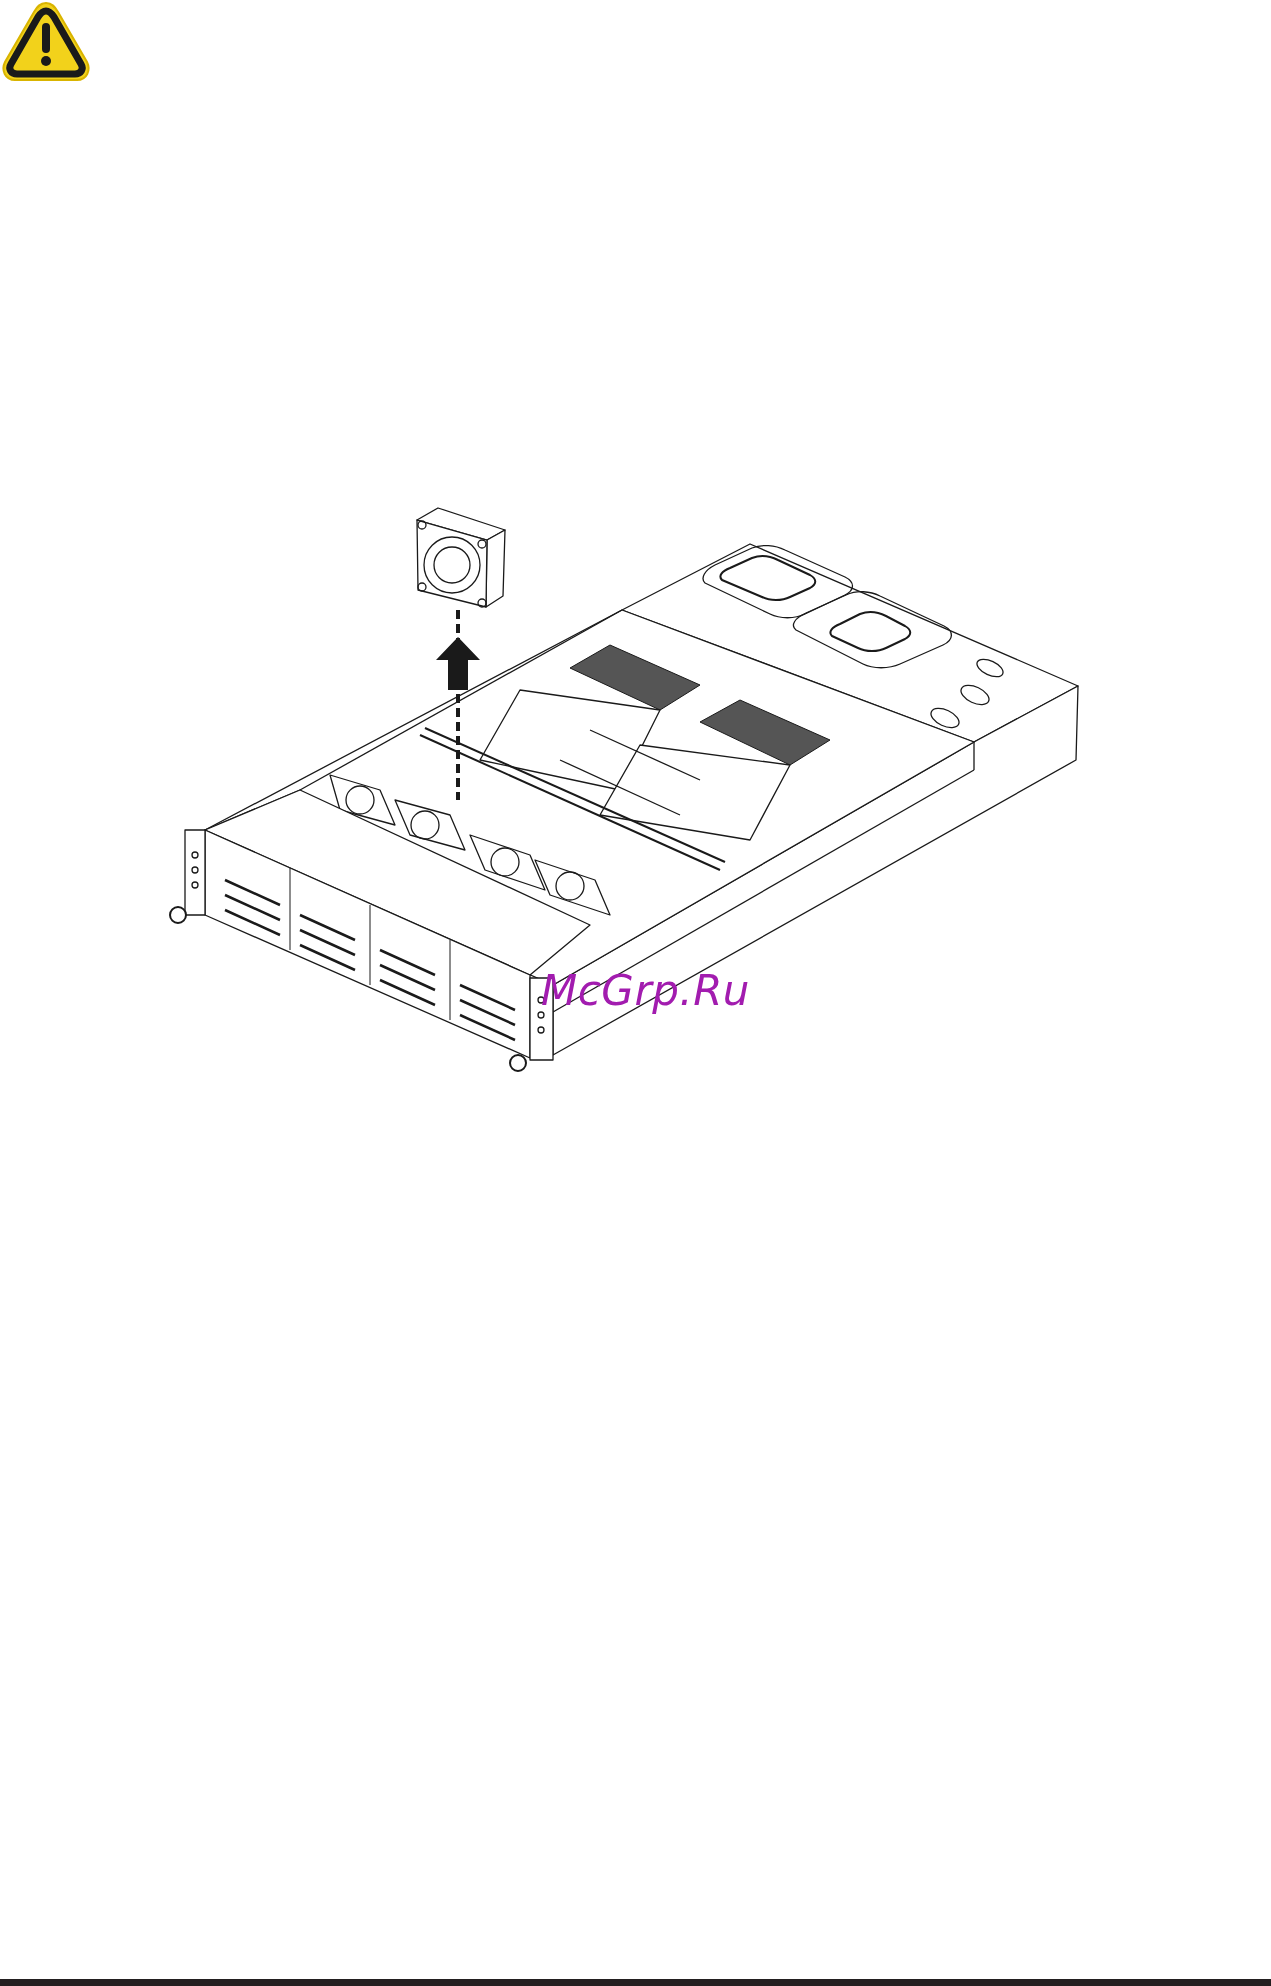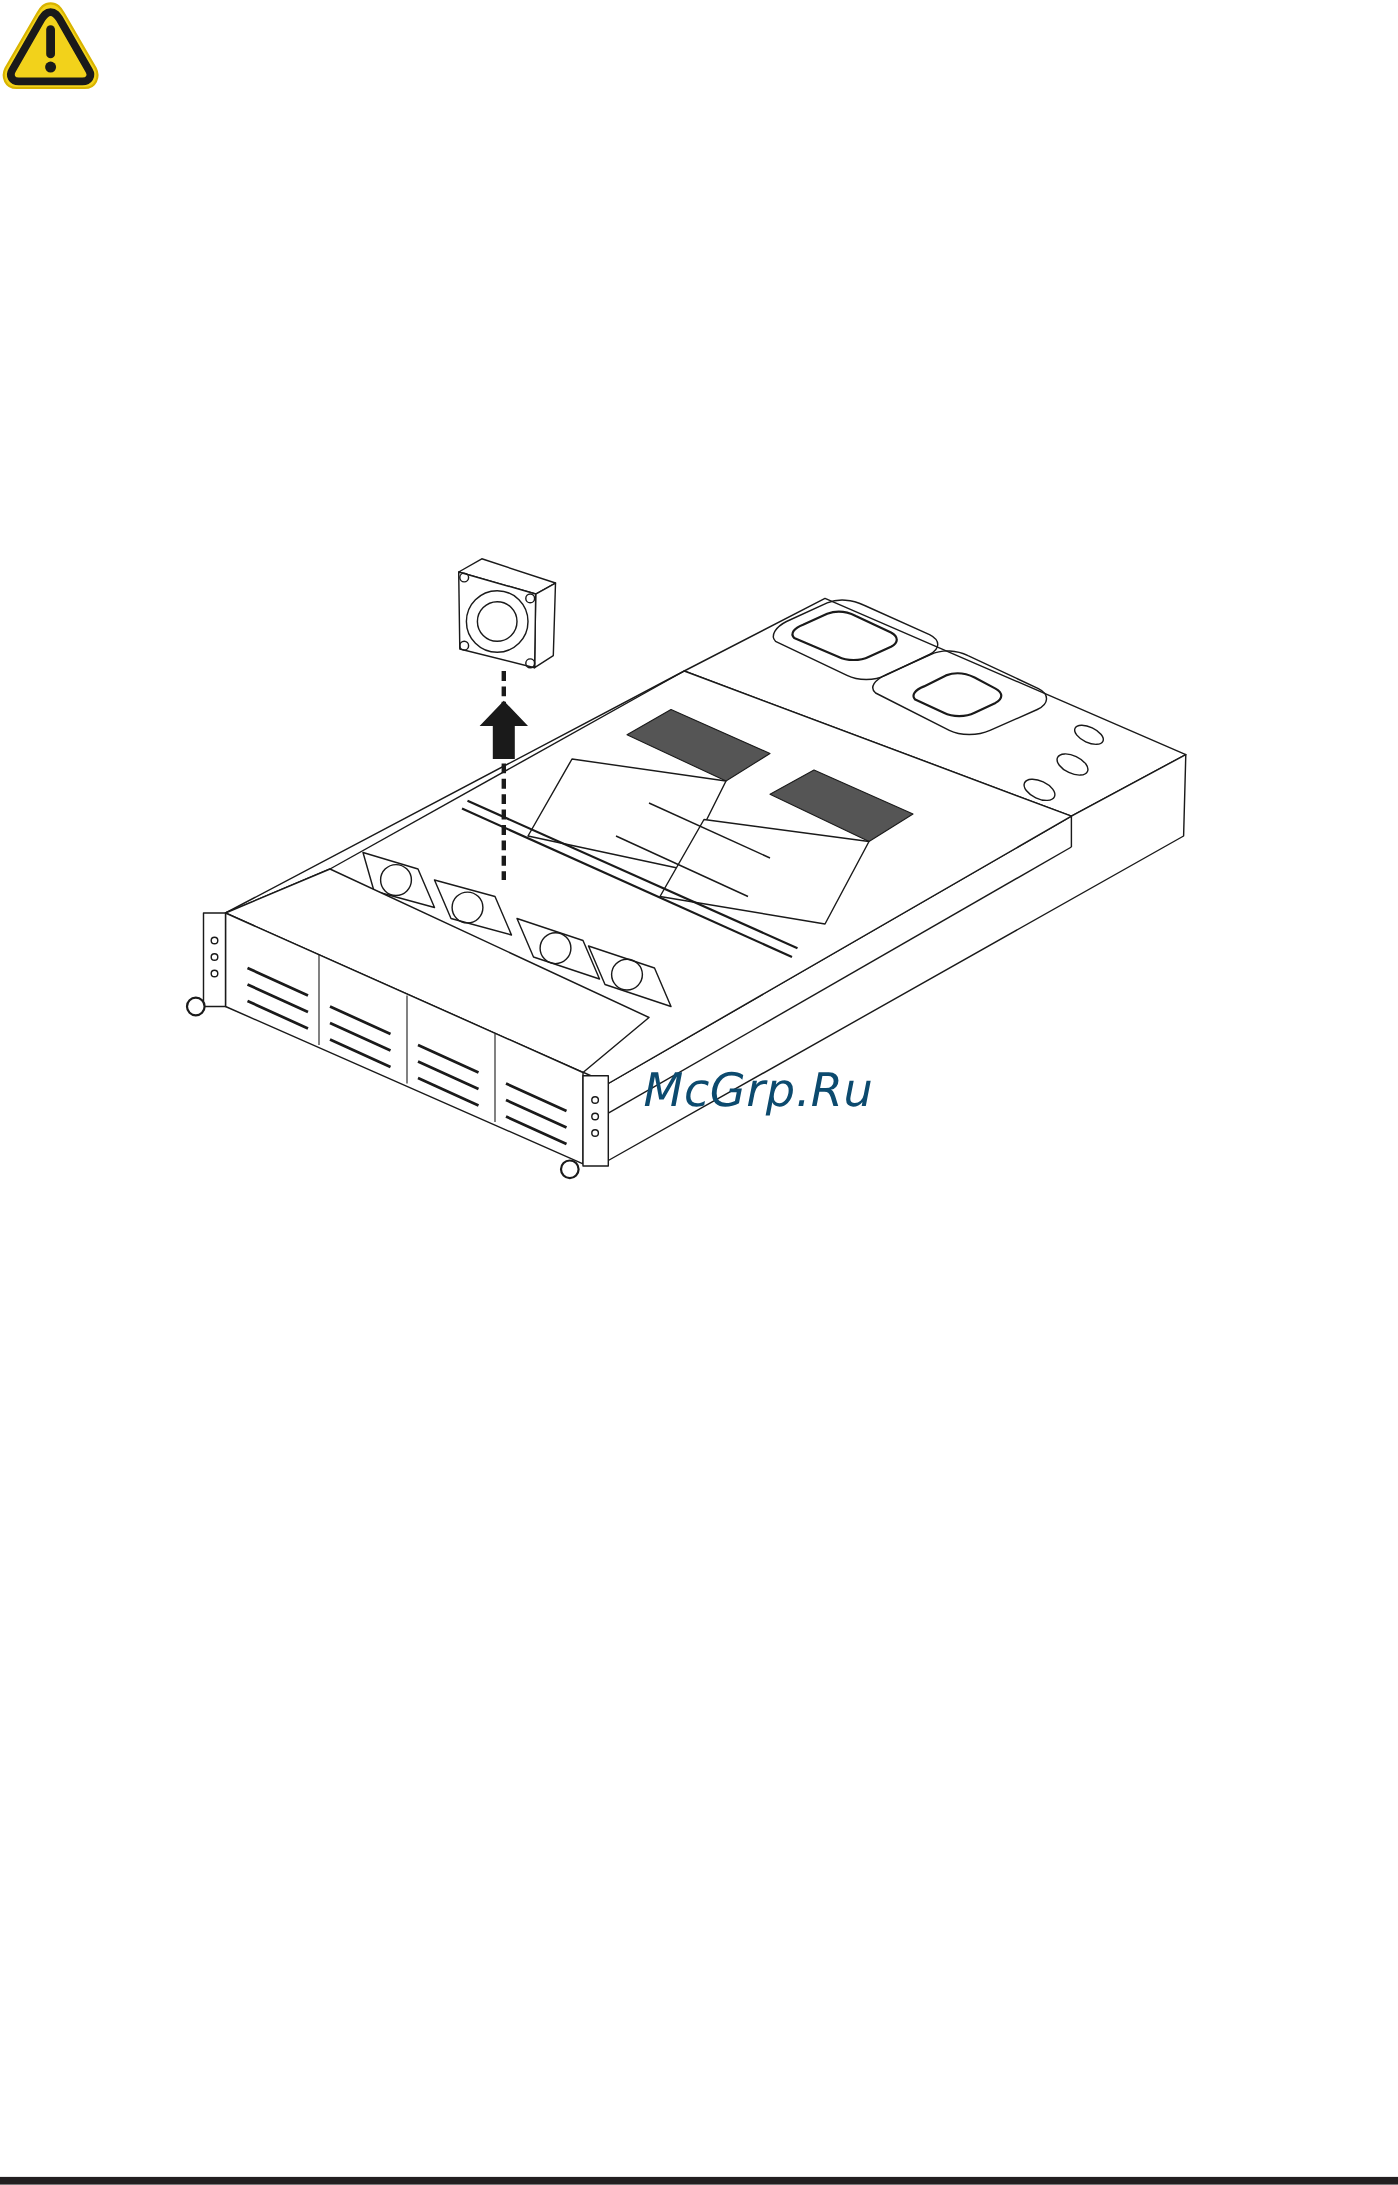--- a/index.html
+++ b/index.html
@@ -97,15 +97,15 @@
     <circle cx="422" cy="525" r="4"></circle>
       <circle cx="482" cy="544" r="4"></circle>
     <circle cx="422" cy="587" r="4"></circle>
       <circle cx="482" cy="603" r="4"></circle>
   </g>
 
   <line x1="458" y1="610" x2="458" y2="800" stroke-width="4" stroke-dasharray="9,5"></line>
   <polygon points="458,637 480,660 468,660 468,690 448,690 448,660 436,660" fill="#1a1a1a" stroke="none"></polygon>
 </svg>
 
-<div class="watermark" style="color:#0c4a6e;margin-left:44px;">McGrp.Ru</div>
+<div class="watermark" style="color:#a21caf;">McGrp.Ru</div>
 
 <div class="bottom-rule" style="background:#231f20;"></div>
 
 </body></html>

